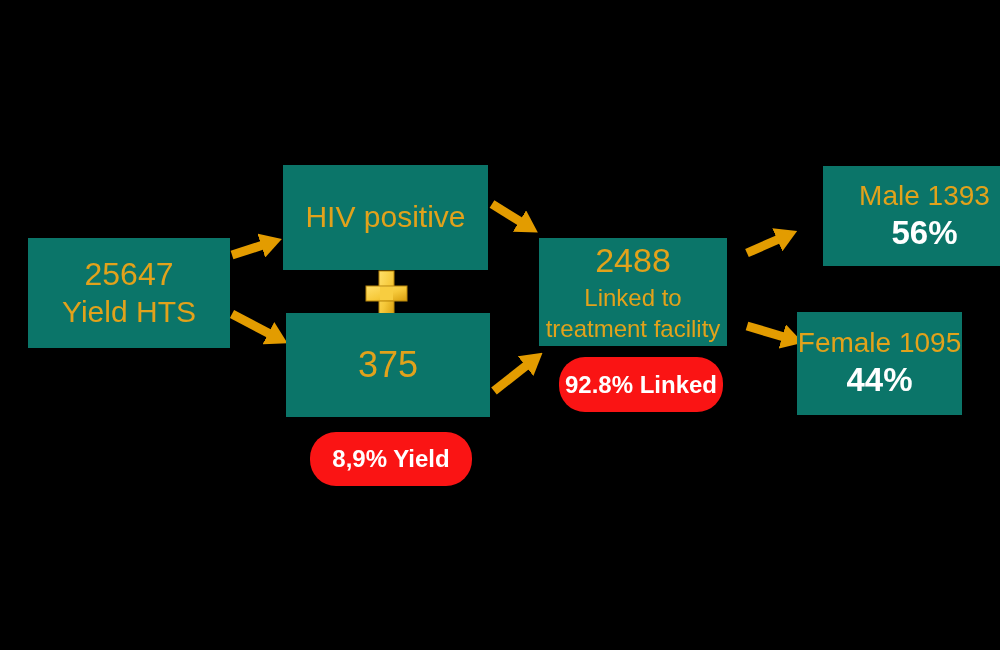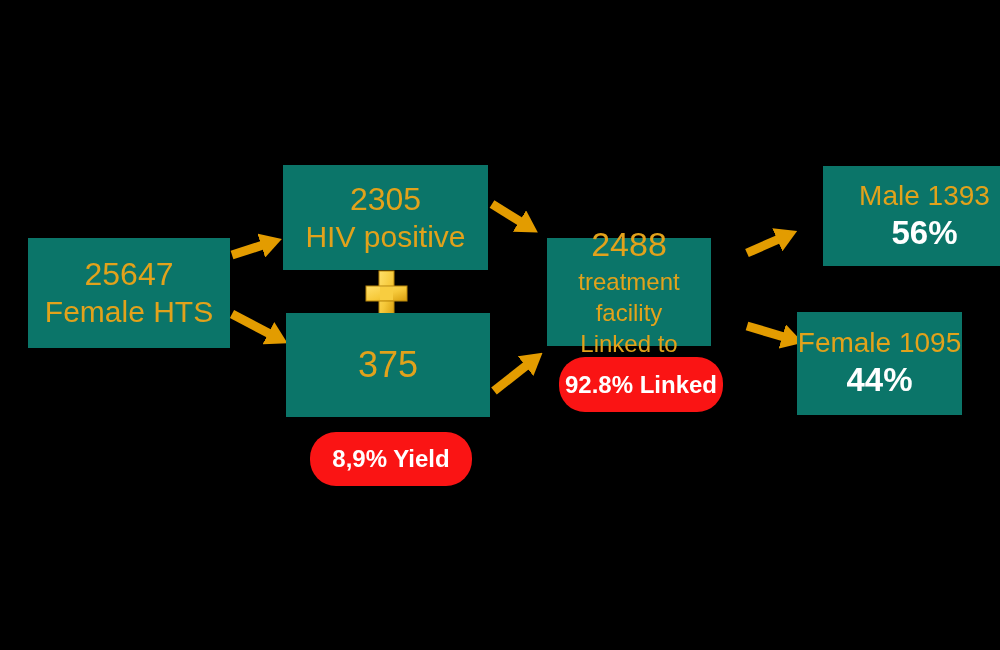--- a/index.html
+++ b/index.html
@@ -27,21 +27,21 @@
   .node .percent{font-size:33px;font-weight:bold;color:var(--text-white);}
   .badge{
     position:absolute;background:var(--badge-red);color:var(--text-white);
     display:flex;align-items:center;justify-content:center;
     font-size:24px;font-weight:bold;text-align:center;border-radius:26px;
   }
   
   #box-tested  {left:28px;  top:238px; width:202px; height:110px;text-align:center;}
   #box-hiv     {left:283px; top:165px; width:205px; height:105px;}
   #box-known   {left:286px; top:313px; width:204px; height:104px;gap:13px;}
-  #box-linked  {left:539px; top:238px; width:164px; height:108px;margin-left:8px;}
+  #box-linked  {left:539px; top:238px; width:188px; height:108px;}
   #box-male    {left:823px; top:166px; width:203px; height:100px;}
   #box-female  {left:797px; top:312px; width:165px; height:103px;}
   #badge-yield {left:310px; top:432px; width:162px; height:54px;}
   #badge-linked{left:559px; top:357px; width:164px; height:55px;}
   #box-known .value{font-size:36px;}
   #box-linked .value{font-size:34px;}
   #box-linked .label-sm{line-height:1.3;}
   #box-male .label, #box-female .label{font-size:28px;}
   .arrow-layer{position:absolute;left:0;top:0;width:1000px;height:650px;pointer-events:none;}
   .arrow{stroke:var(--arrow-gold);stroke-width:9;fill:none;}
@@ -70,40 +70,39 @@
     <line class="arrow" x1="747" y1="326" x2="784" y2="337" marker-end="url(#head)"></line>
     <g>
       <rect x="379" y="271" width="15" height="45" fill="url(#plusGrad)" stroke="#b8860b" stroke-width="1"></rect>
       <rect x="366" y="286" width="41" height="15" fill="url(#plusGrad)" stroke="#b8860b" stroke-width="1"></rect>
       <rect x="380" y="287" width="13" height="13" fill="#f8cd40" stroke="none"></rect>
     </g>
   </svg>
 
   <div class="node" id="box-tested">
     <span class="value">25647</span>
-    <span class="label">Female HTS</span>
+    <span class="label">Yield HTS</span>
   </div>
 
   <div class="node" id="box-hiv">
-    <span class="value">2305</span>
     <span class="label">HIV positive</span>
   </div>
 
   <div class="node" id="box-known">
     <span class="value">375</span>
   </div>
 
   <div class="badge" id="badge-yield">
     <span>8,9% Yield</span>
   </div>
 
   <div class="node" id="box-linked">
     <span class="value">2488</span>
+    <span class="label-sm">Linked to</span>
     <span class="label-sm">treatment facility</span>
-    <span class="label-sm">Linked to</span>
   </div>
 
   <div class="badge" id="badge-linked">
     <span>92.8% Linked</span>
   </div>
 
   <div class="node" id="box-male">
     <span class="label">Male 1393</span>
     <span class="percent">56%</span>
   </div>

